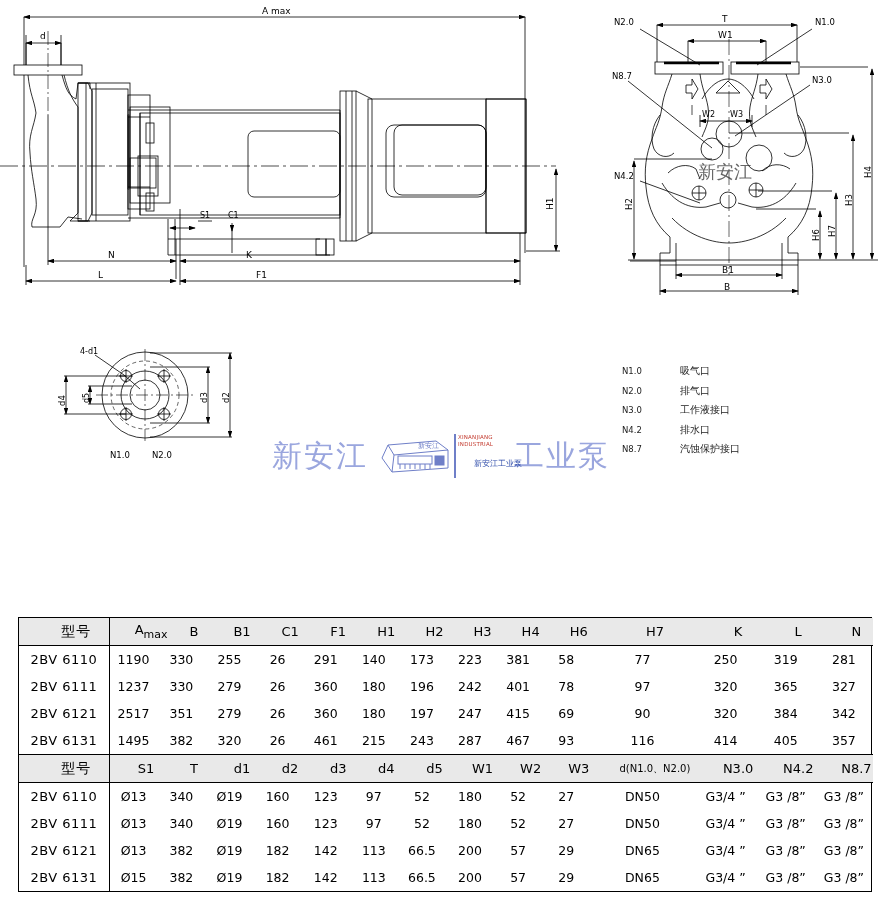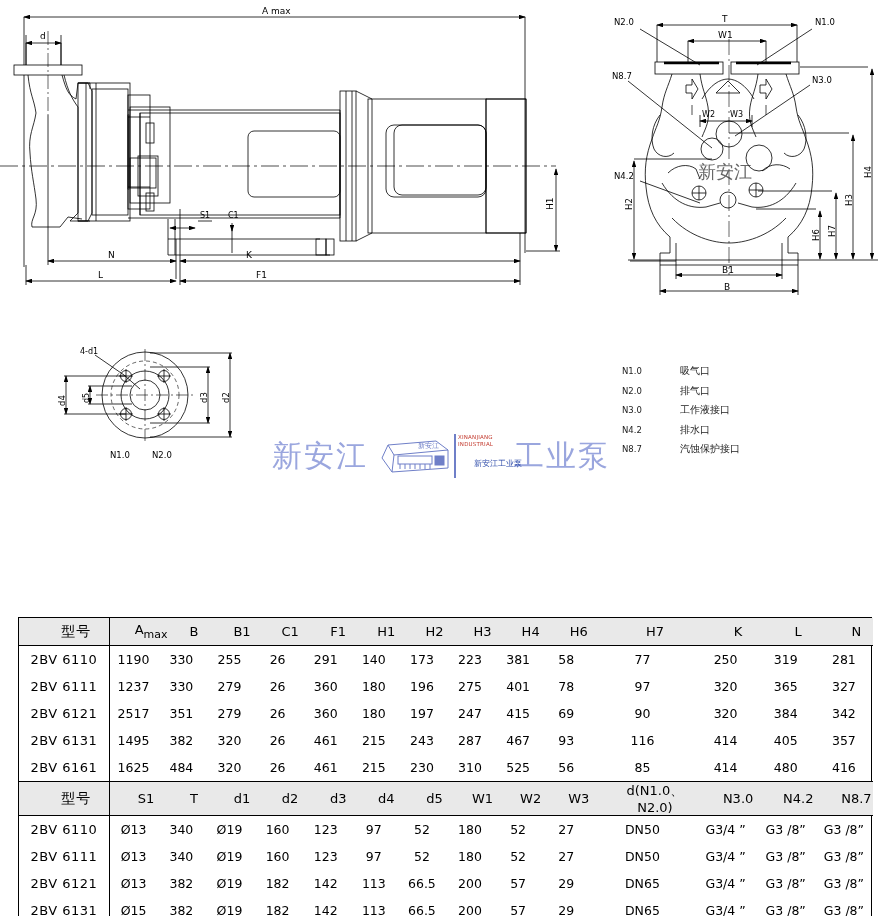--- a/index.html
+++ b/index.html
@@ -522,21 +522,21 @@
           </tr>
           <tr>
             <td class="model">2BV 6111</td>
             <td>1237</td>
             <td>330</td>
             <td>279</td>
             <td>26</td>
             <td>360</td>
             <td>180</td>
             <td>196</td>
-            <td>275</td>
+            <td>242</td>
             <td>401</td>
             <td>78</td>
             <td>97</td>
             <td>320</td>
             <td>365</td>
             <td>327</td>
           </tr>
           <tr>
             <td class="model">2BV 6121</td>
             <td>2517</td>
@@ -564,51 +564,34 @@
             <td>215</td>
             <td>243</td>
             <td>287</td>
             <td>467</td>
             <td>93</td>
             <td>116</td>
             <td>414</td>
             <td>405</td>
             <td>357</td>
           </tr>
-          <tr>
-            <td class="model">2BV 6161</td>
-            <td>1625</td>
-            <td>484</td>
-            <td>320</td>
-            <td>26</td>
-            <td>461</td>
-            <td>215</td>
-            <td>230</td>
-            <td>310</td>
-            <td>525</td>
-            <td>56</td>
-            <td>85</td>
-            <td>414</td>
-            <td>480</td>
-            <td>416</td>
-          </tr>
 
           <tr class="hdr second">
             <td class="model">型号</td>
             <td>S1</td>
             <td>T</td>
             <td>d1</td>
             <td>d2</td>
             <td>d3</td>
             <td>d4</td>
             <td>d5</td>
             <td>W1</td>
             <td>W2</td>
             <td>W3</td>
-            <td style="font-size:13px">d(N1.0、N2.0)</td>
+            <td style="font-size:10px">d(N1.0、N2.0)</td>
             <td>N3.0</td>
             <td>N4.2</td>
             <td>N8.7</td>
           </tr>
 
           <tr>
             <td class="model">2BV 6110</td>
             <td>Ø13</td>
             <td>340</td>
             <td>Ø19</td>

